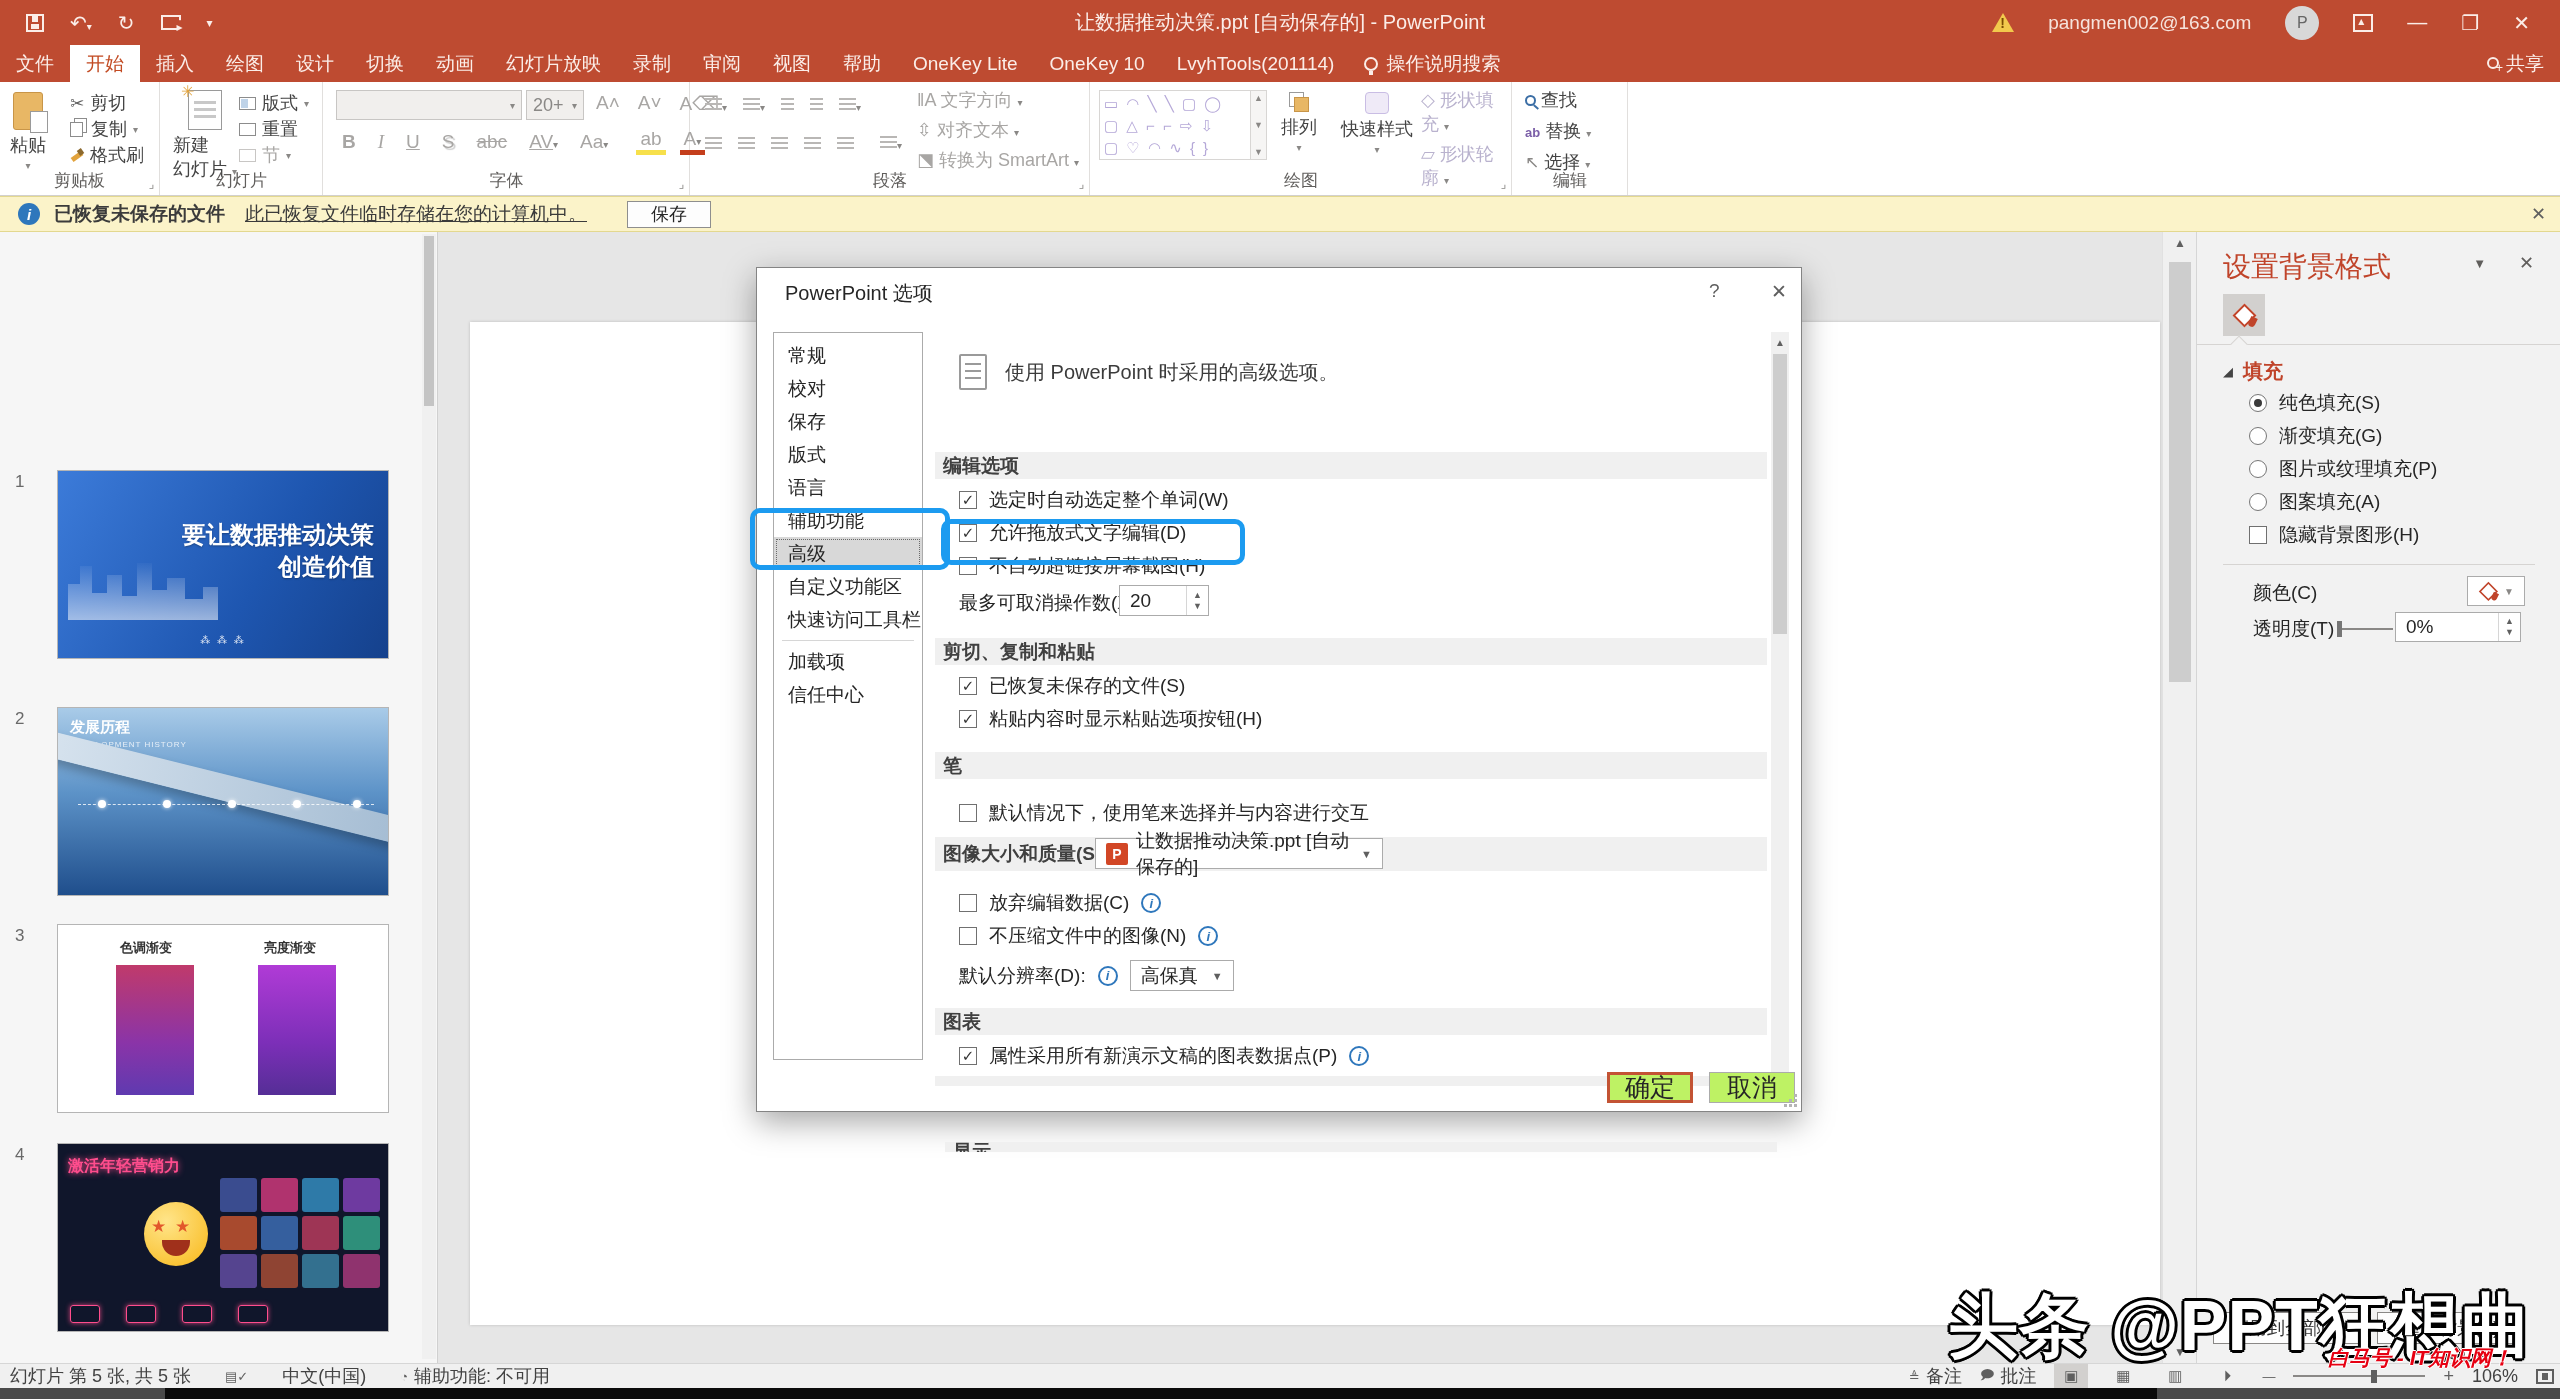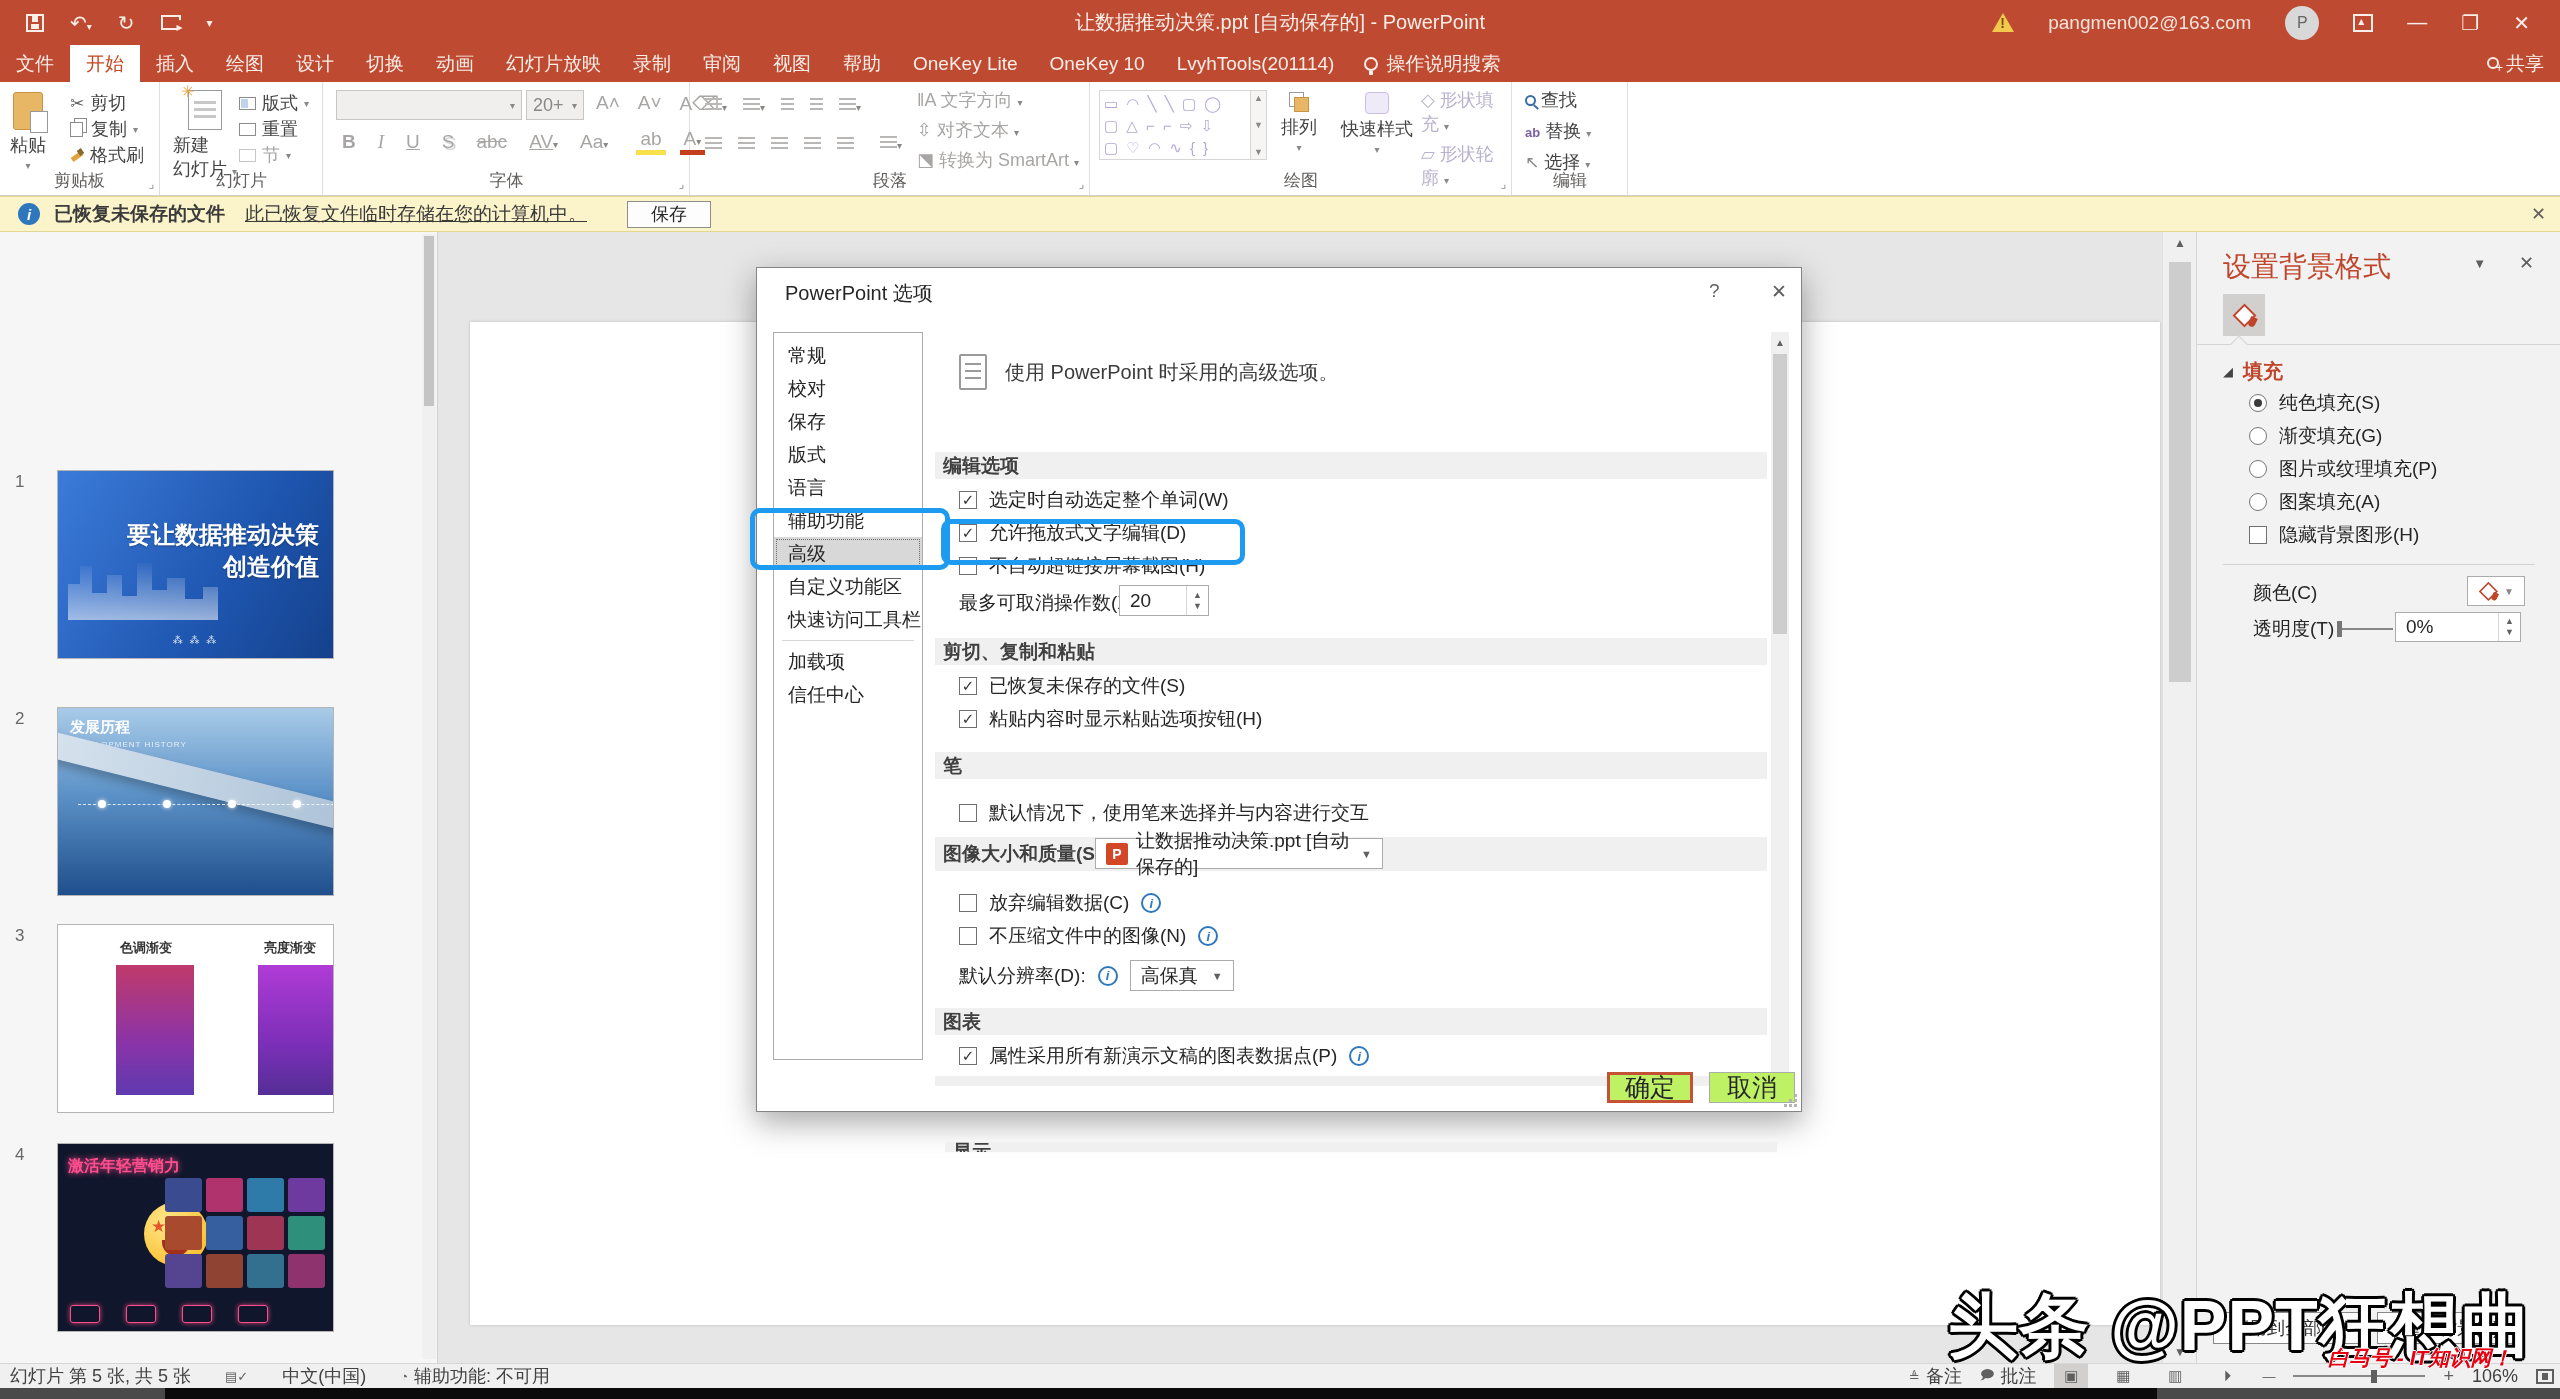--- a/index.html
+++ b/index.html
@@ -81,21 +81,21 @@
   .ib-title { font-weight:bold; color:#3b3b3b; }
   .ib-link { color:#3b3b3b; text-decoration:underline; margin-left:6px; }
   .ib-save { margin-left:26px; width:84px; height:27px; background:#FDFDFD; border:1px solid #8E8E8E; display:flex; align-items:center; justify-content:center; font-size:18px; }
   .ib-close { position:absolute; right:14px; color:#5f5f5f; font-size:18px; }
 
   
   .thumbpanel { position:absolute; left:0; top:232px; width:438px; height:1131px; background:#F6F6F6; border-right:1px solid #D0D0D0; }
   .thumb-item { position:absolute; left:57px; width:336px; }
   .thumb-num { position:absolute; left:-42px; top:2px; font-size:17px; color:#696969; }
   .thumb-num.sel { color:#C0502F; font-weight:bold; }
-  .thumb-frame { width:277px; height:189px; background:#fff; border:1px solid #B5B5B5; position:relative; overflow:hidden; }
+  .thumb-frame { width:332px; height:189px; background:#fff; border:1px solid #B5B5B5; position:relative; overflow:hidden; }
   .thumb-frame.sel { border:3px solid #B7472A; }
   .thumb-scroll { position:absolute; left:422px; top:234px; width:14px; height:1125px; background:#F0F0F0; }
   .thumb-scroll .thumb { position:absolute; left:2px; top:2px; width:10px; height:170px; background:#C4C4C4; }
 
   .workspace { position:absolute; left:438px; top:232px; width:1724px; height:1131px; background:#E6E6E6; }
   .canvas { position:absolute; left:470px; top:322px; width:1690px; height:1003px; background:#fff; box-shadow:0 0 3px rgba(0,0,0,.18); }
   .vscroll-main { position:absolute; left:2162px; top:232px; width:34px; height:1131px; background:#F0F0F0; border-left:1px solid #E1E1E1; }
   .vscroll-main .arr { position:absolute; left:0; width:34px; text-align:center; font-size:12px; color:#606060; }
   .vscroll-main .thumb { position:absolute; left:6px; top:30px; width:22px; height:420px; background:#CDCDCD; }
 

